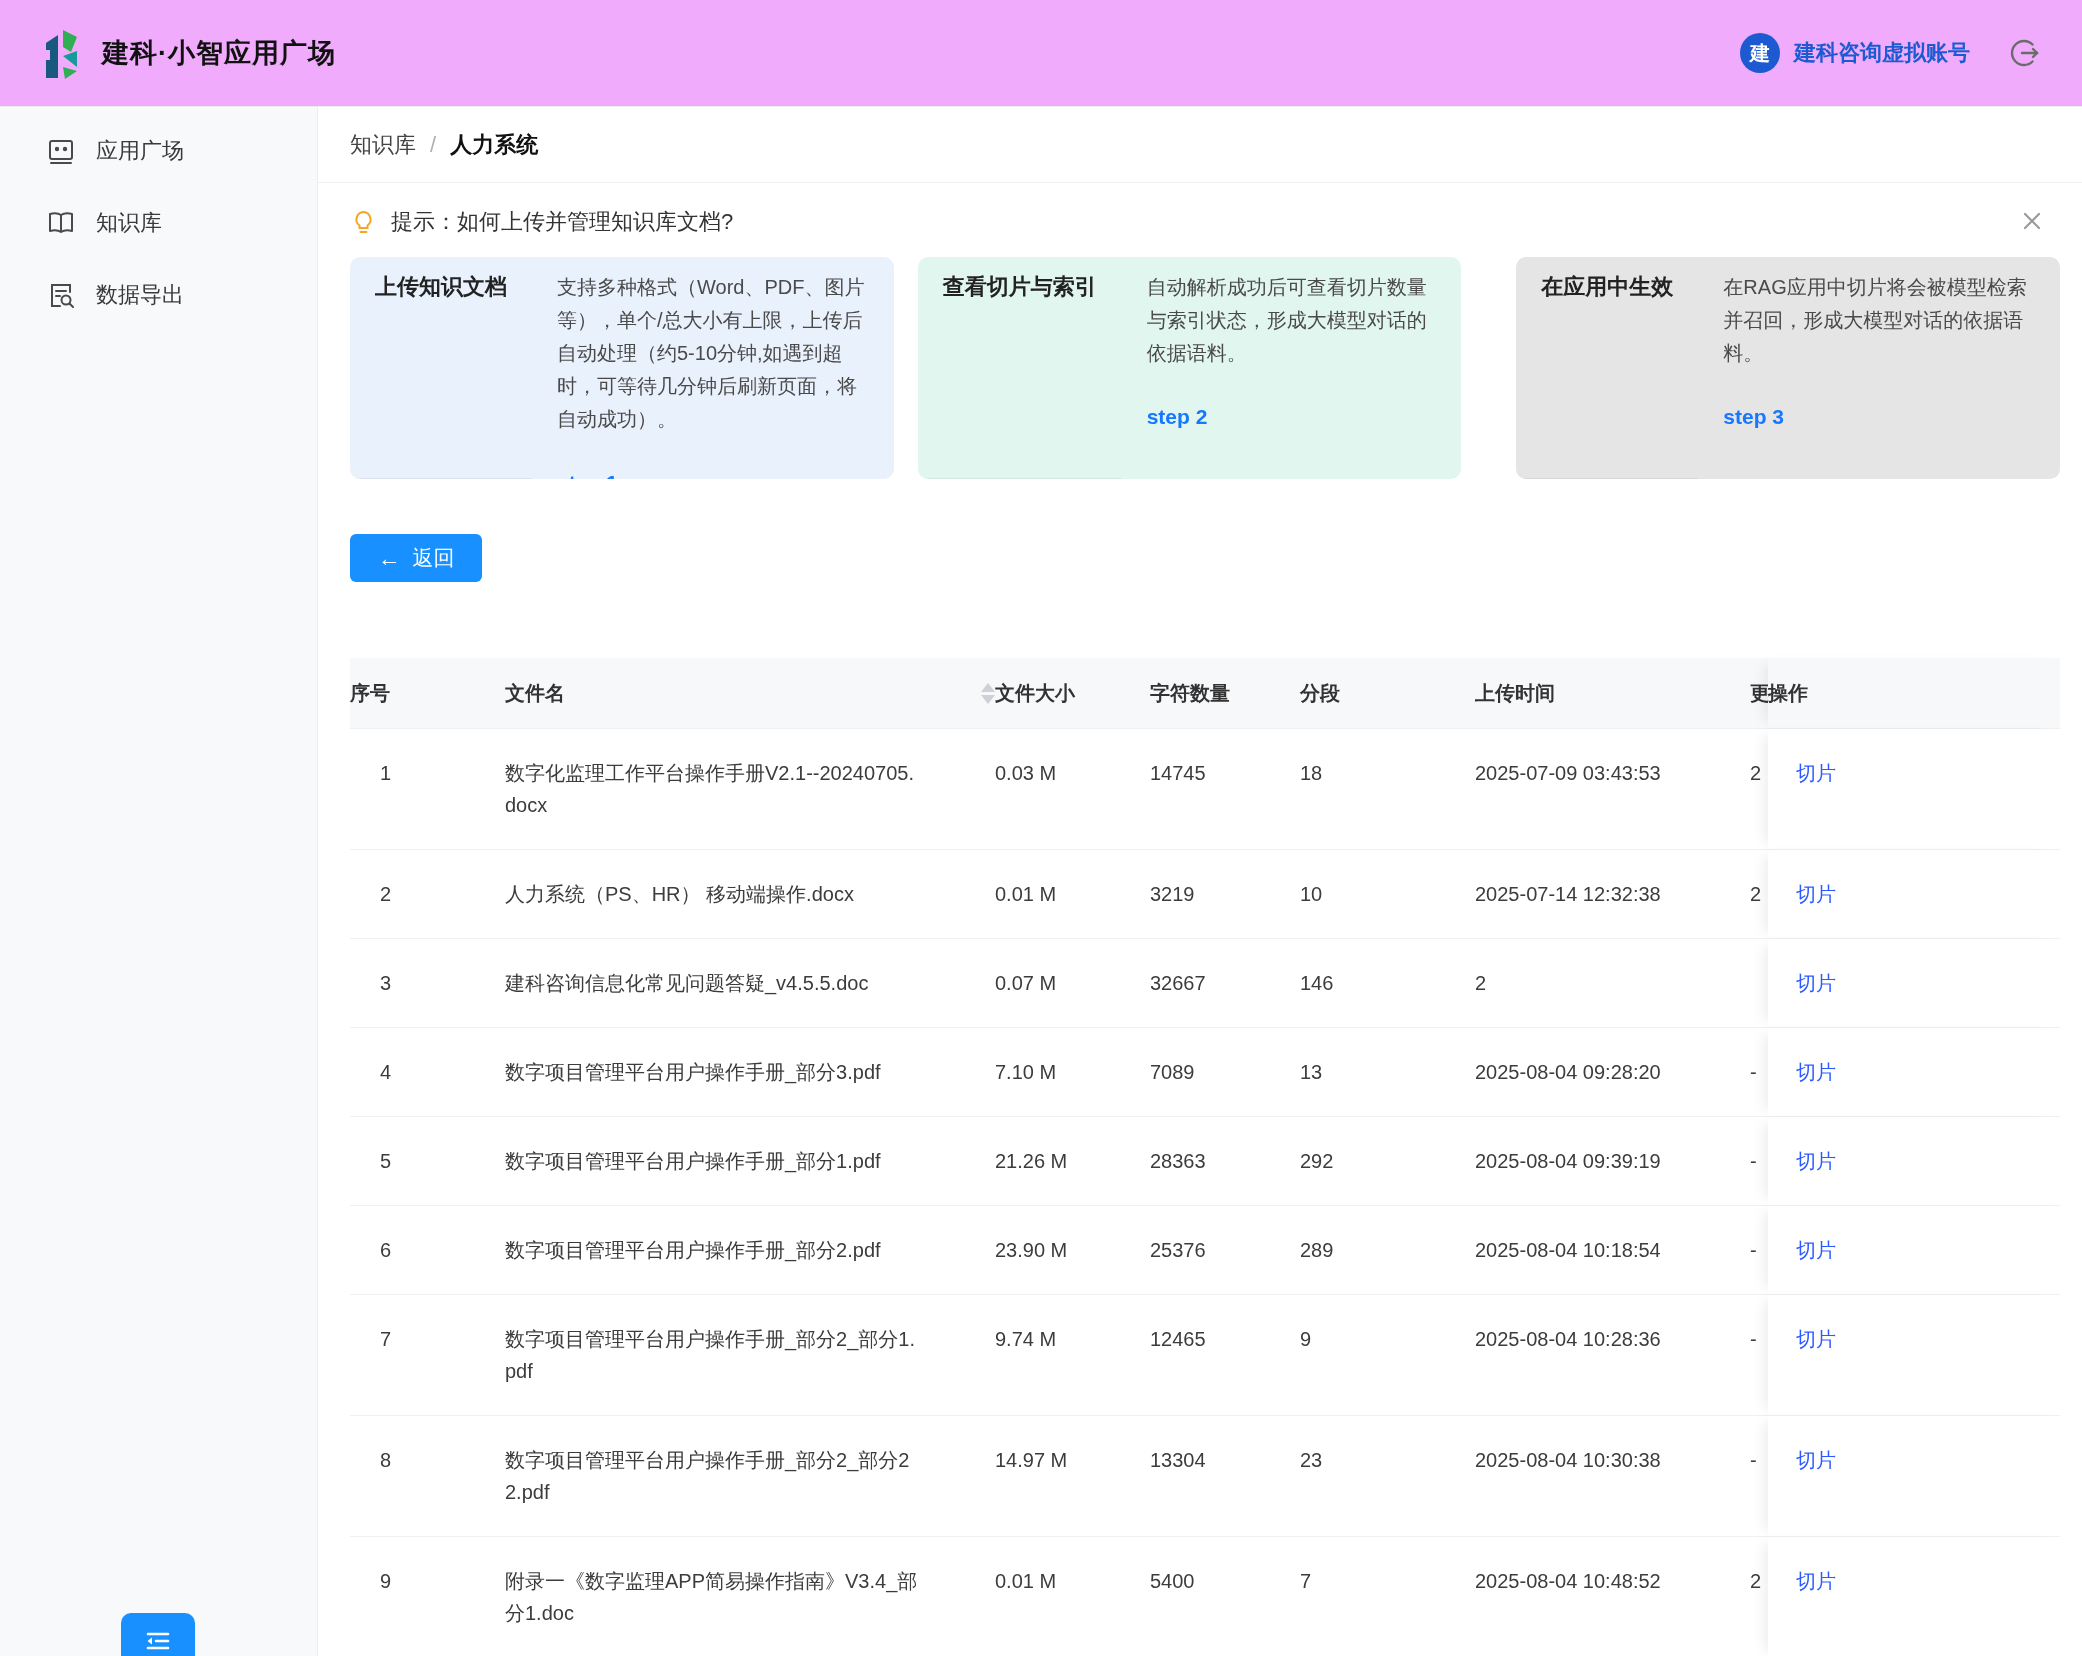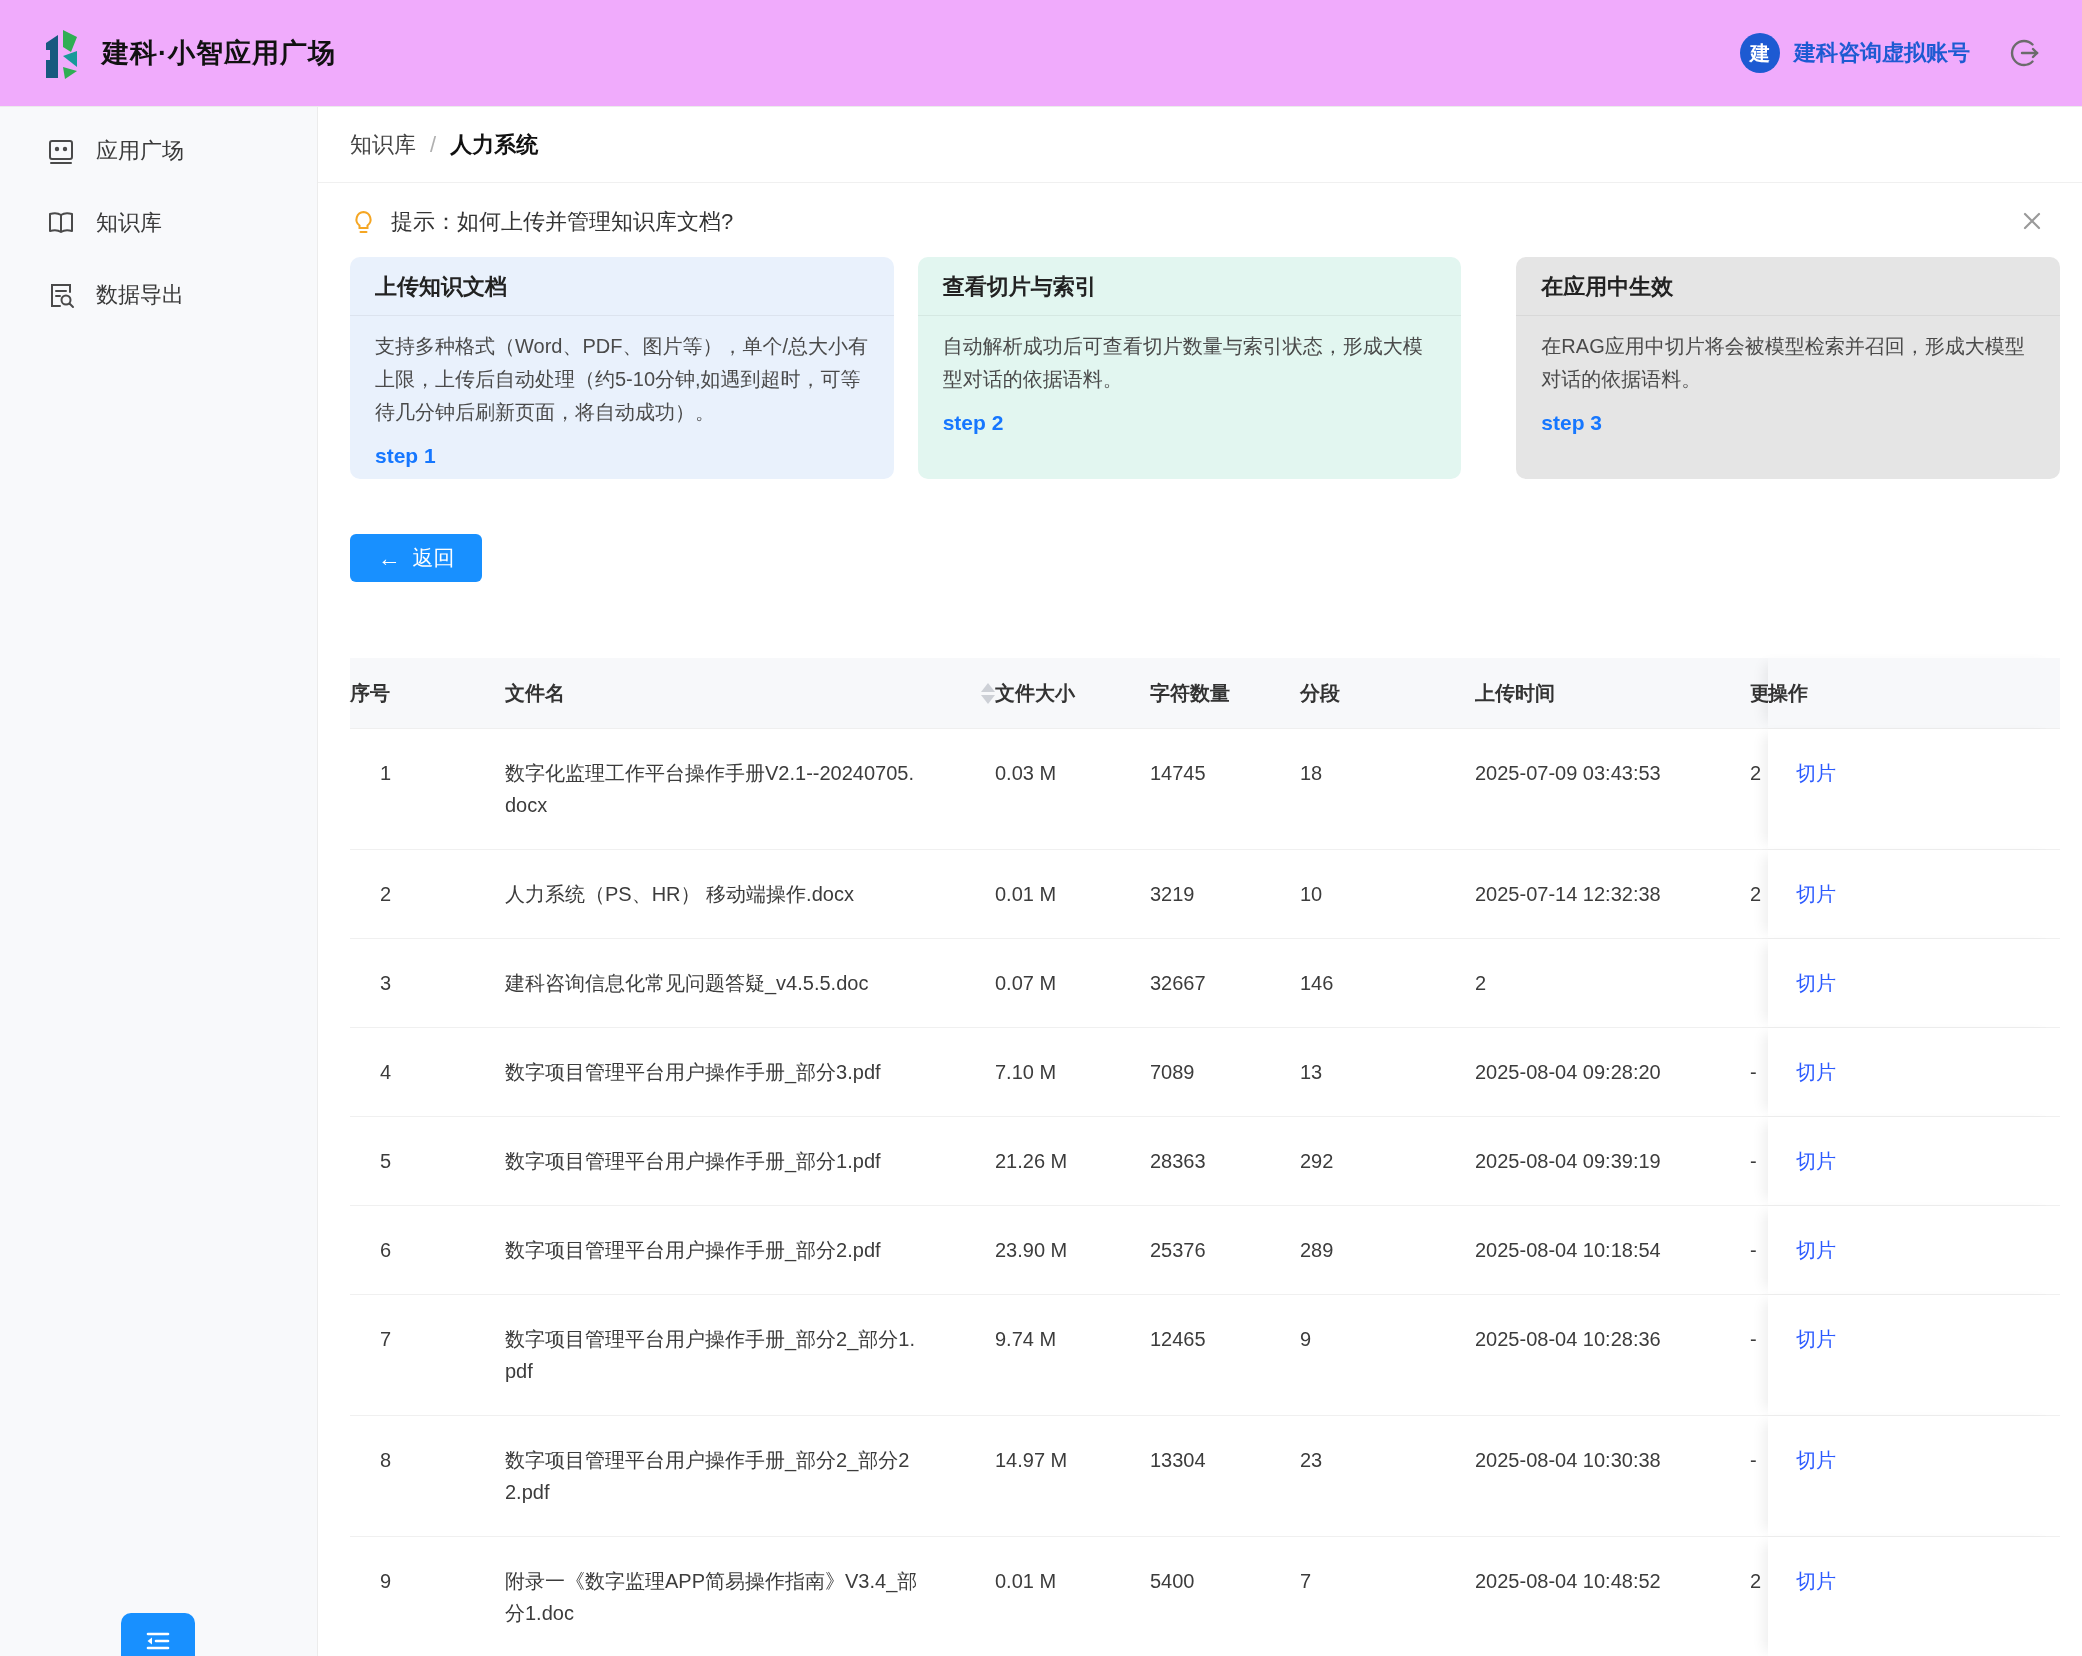--- a/index.html
+++ b/index.html
@@ -36,25 +36,25 @@
   .bc-parent { color:#444; cursor:pointer; }
   .bc-sep { color:#b0b0b0; margin:0 14px; }
   .bc-current { color:#111; font-weight:bold; }
 
   .tip-row { position:relative; margin:24px 22px 0 32px; display:flex; align-items:center; }
   .bulb { width:27px; height:27px; flex:0 0 auto; }
   .tip-text { font-size:22px; color:#333; margin-left:14px; }
   .tip-close { position:absolute; right:14px; top:0px; width:28px; height:28px; cursor:pointer; }
 
   .cards { display:flex; gap:24px; margin:20px 22px 0 32px; }
-  .card { flex:1 1 0; height:222px; border-radius:10px; overflow:hidden; display:flex; flex-direction:column; }
+  .card { flex:1 1 0; height:222px; border-radius:10px; overflow:hidden; display:flex; flex-direction:row; }
   .card-title { font-size:22px; font-weight:bold; color:#222; padding:15px 25px 13px;
     border-bottom:1px solid rgba(0,0,0,0.055); }
   .card-body { padding:14px 25px 16px; font-size:20px; color:#4a4a4a; line-height:33px;
-    display:flex; flex-direction:column; flex:1; }
+    display:flex; flex-direction:column; flex:1;gap:20px; }
   .card-step { text-align:left; font-size:21px; font-weight:bold; color:#1677ff; margin-top:10px; }
 
   .back-btn { margin:55px 0 0 32px; width:132px; height:48px; background:#1890ff; border:none;
     border-radius:6px; color:#fff; font-size:21px; display:flex; align-items:center;
     justify-content:center; cursor:pointer; font-family:inherit; }
   .back-btn .arrow { font-size:23px; margin-right:12px; line-height:1; }
 
   
   .table { margin:76px 22px 0 32px; width:1710px; position:relative; }
   .trow { position:relative; display:flex; border-bottom:1px solid #f0f0f0; background:#fff; }

